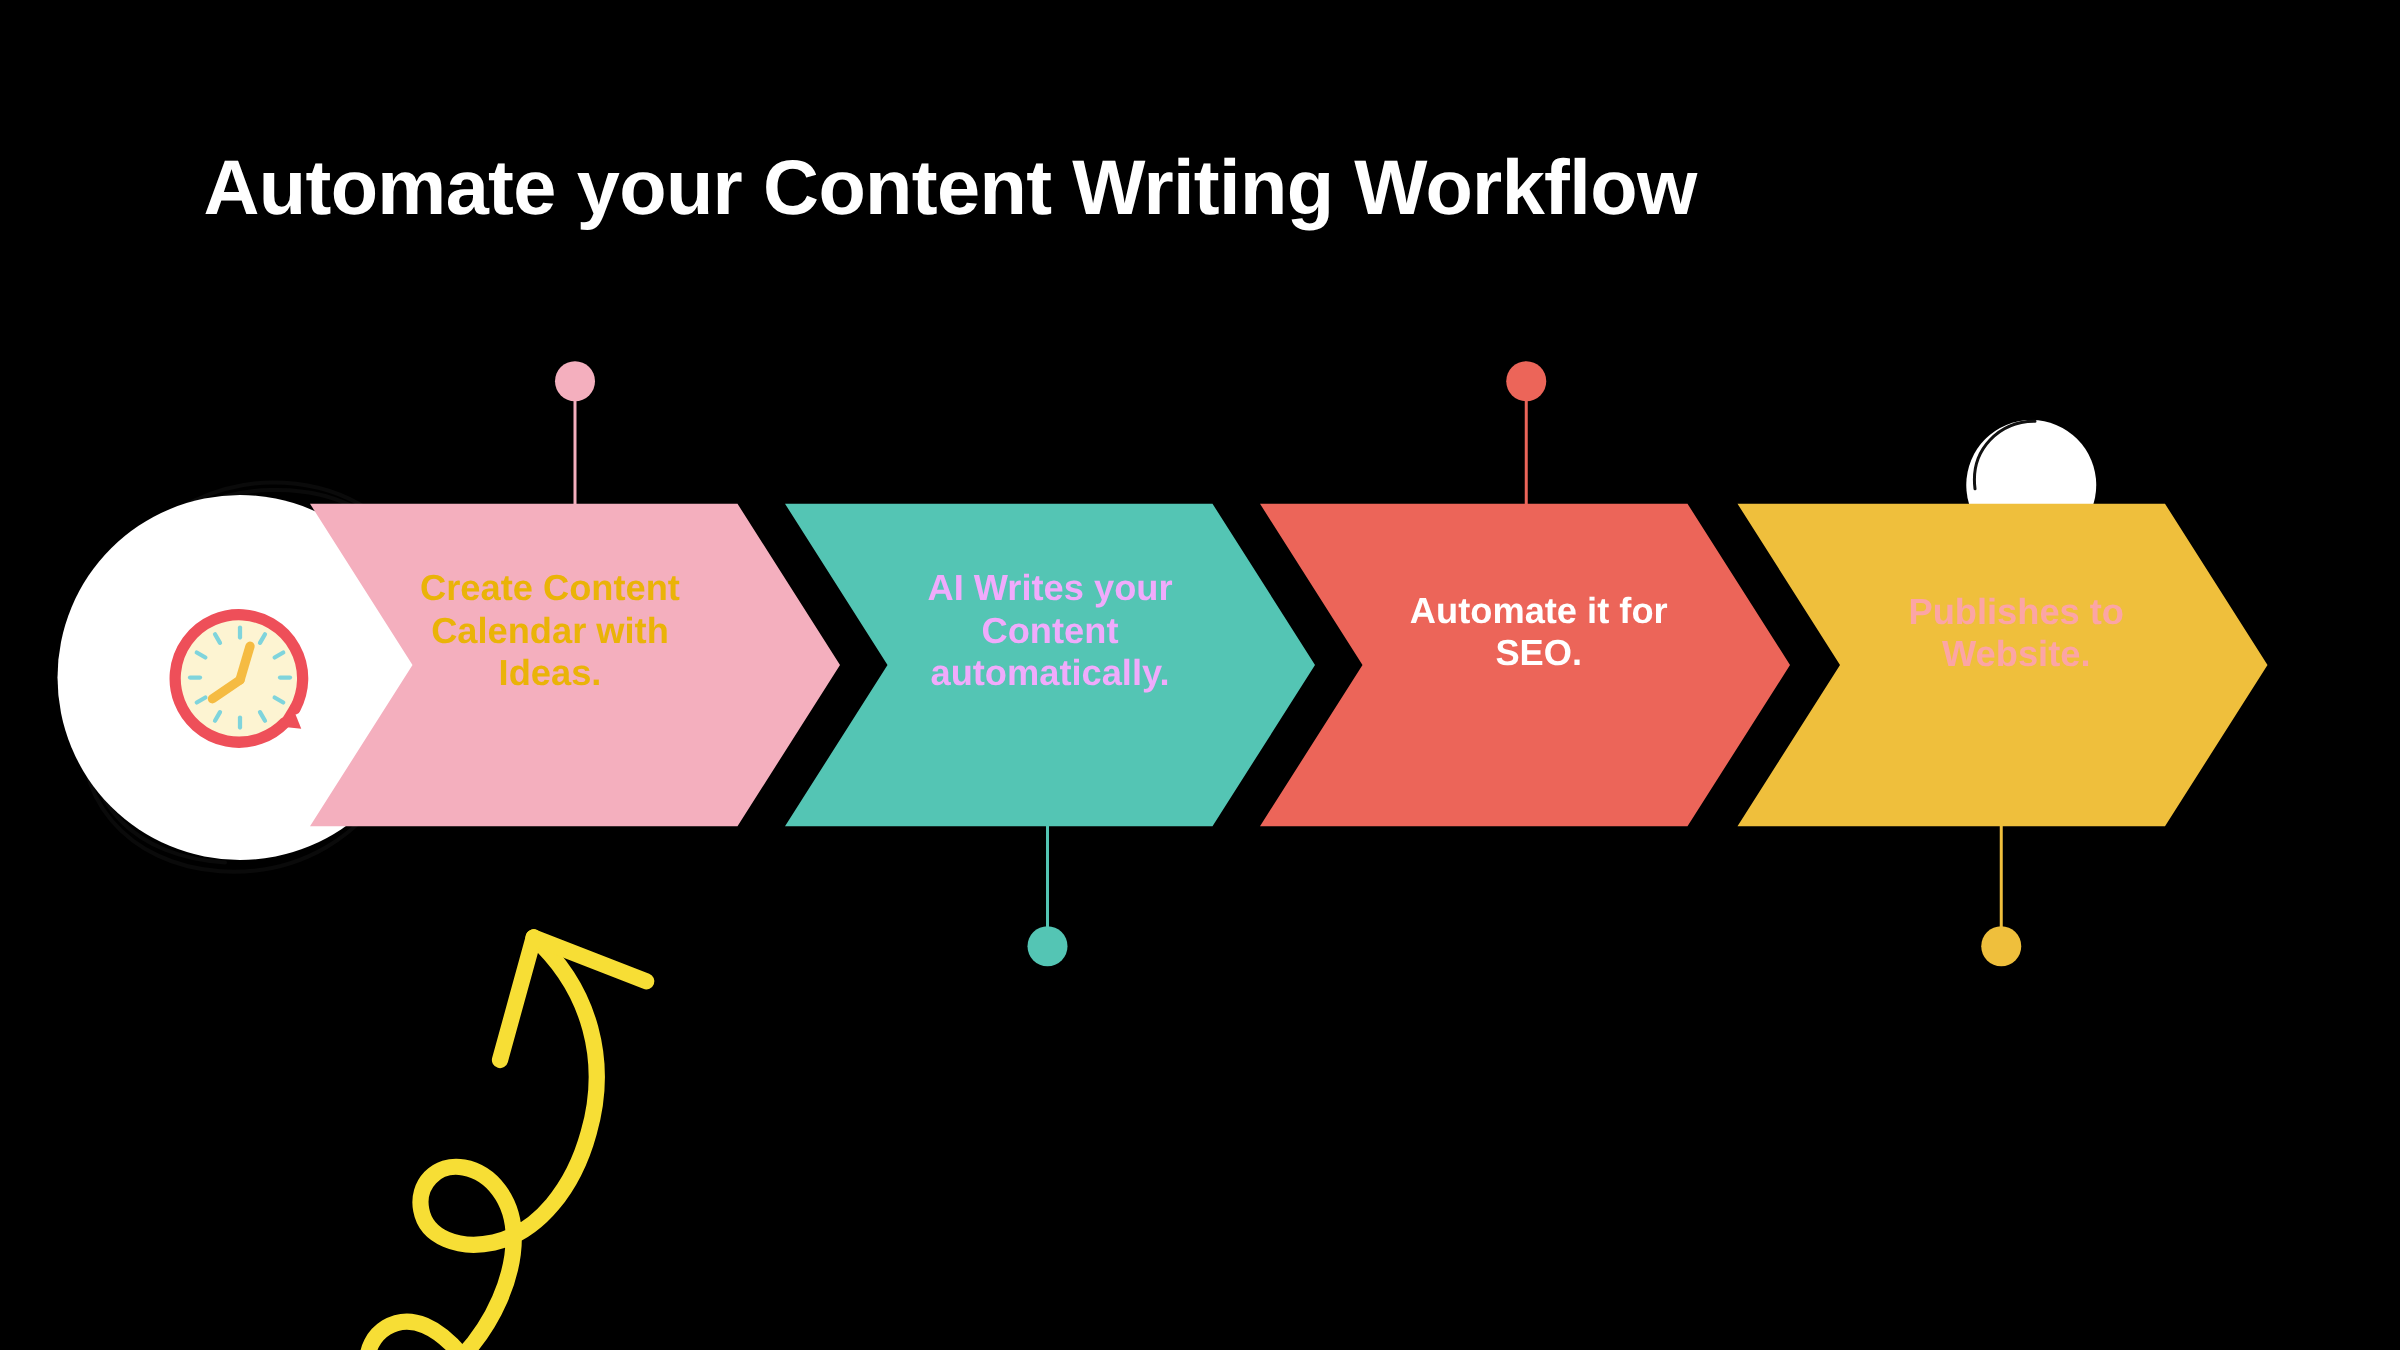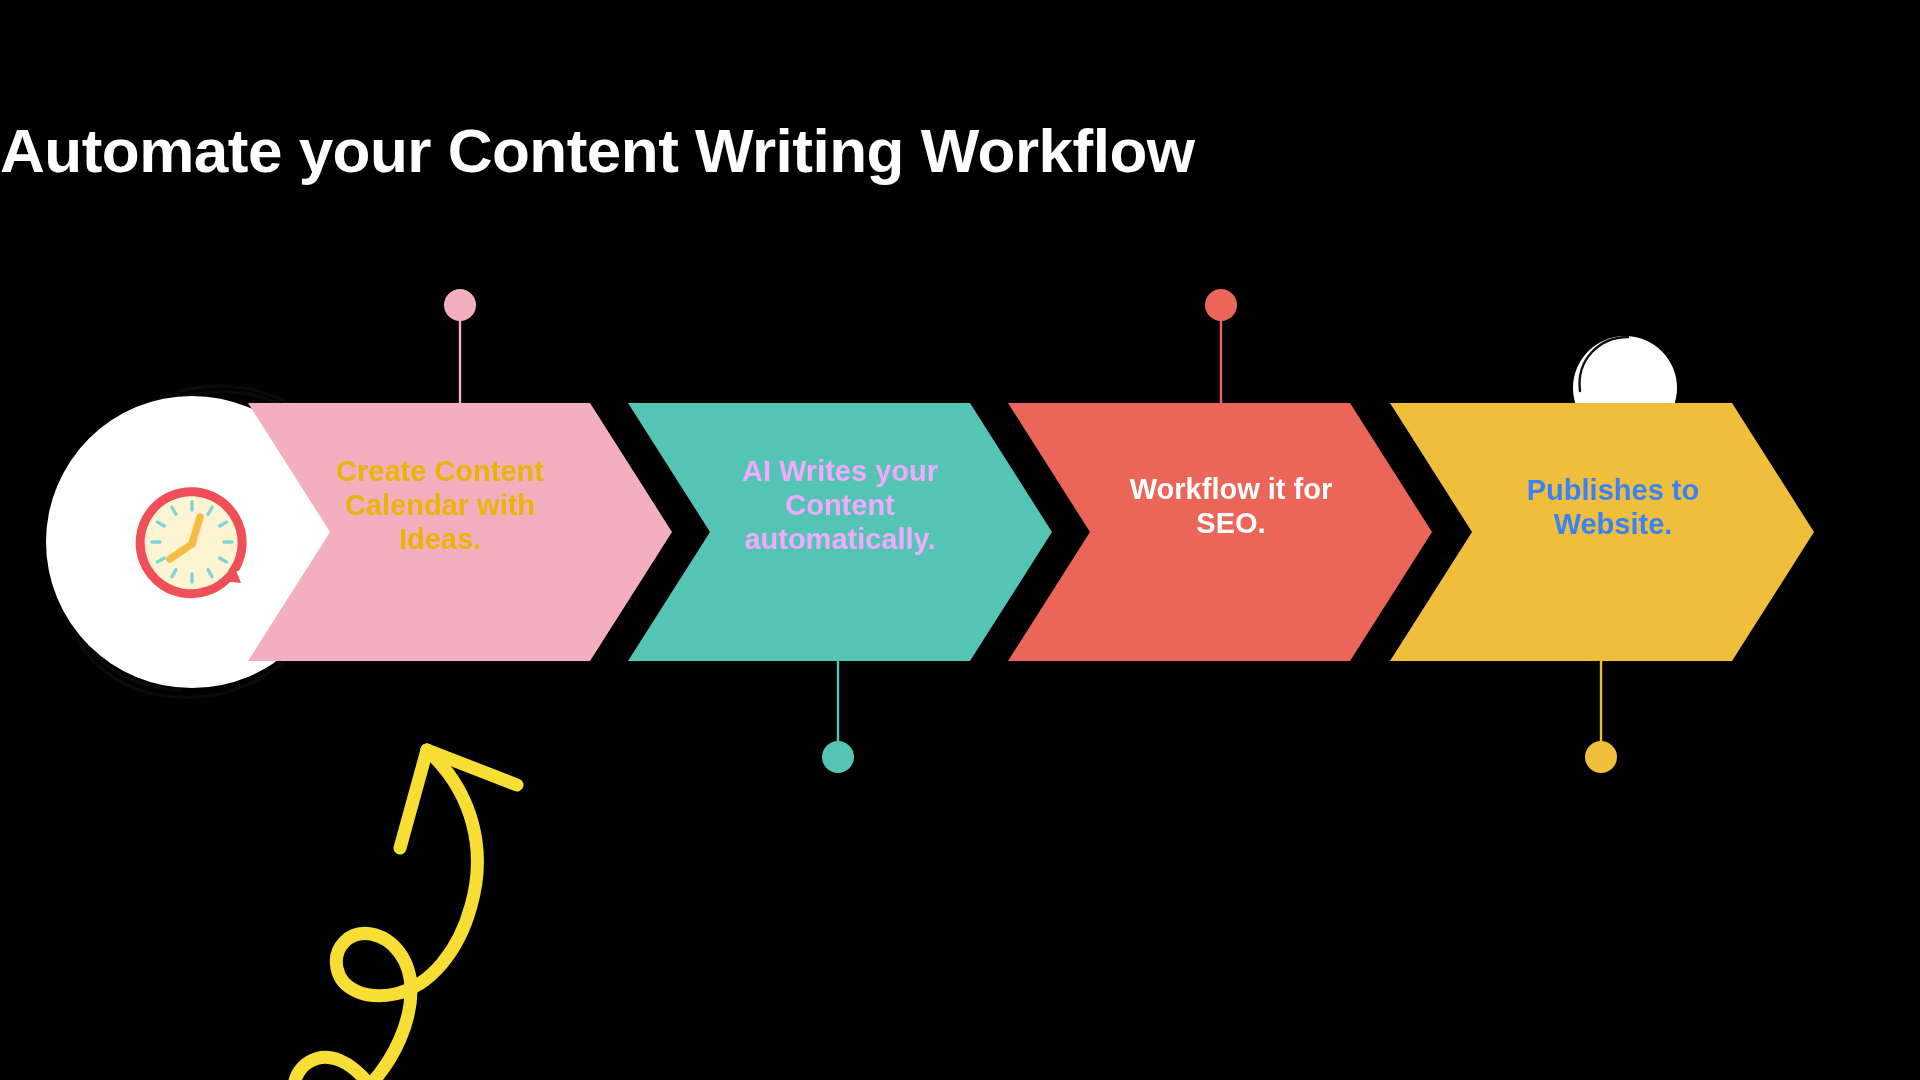--- a/index.html
+++ b/index.html
@@ -14,21 +14,21 @@
     position:relative;
     width:1920px; height:1080px;
     background:#000000;
   }
 
   
   #title {
     position:absolute;
     left:0; top:118px;
     width:1520px;
-    text-align:left;
+    text-align:center;
     color:#ffffff;
     font-size:62px;
     font-weight:bold;
     letter-spacing:-0.5px;
     line-height:1.05;
     white-space:nowrap;
   }
 
   
   #band {
@@ -159,23 +159,23 @@
       <polygon points="1390,403 1732,403 1814,532 1732,661 1390,661 1472,532" fill="#EFBF3C"></polygon>
     </svg>
   </div>
 
   <div class="step-label" id="label-0" style="color: #eab308;">Create Content
 Calendar with
 Ideas.</div>
   <div class="step-label" id="label-1" style="color: #f0abfc;">AI Writes your
 Content
 automatically.</div>
-  <div class="step-label" id="label-2" style="color: rgb(255, 255, 255);">Workflow it for
+  <div class="step-label" id="label-2" style="color: rgb(255, 255, 255);">Automate it for
 SEO.</div>
-  <div class="step-label" id="label-3" style="color: #3b82f6;">Publishes to
+  <div class="step-label" id="label-3" style="color: #fca5a5;">Publishes to
 Website.</div>
 
   <svg class="deco" style="left:255px; top:710px;" width="300" height="370" viewBox="0 0 300 370">
     <g fill="none" stroke="#F7DE35" stroke-width="13" stroke-linecap="round" stroke-linejoin="round">
 
       <path d="M115 375
                C 96 352, 74 340, 54 352
                C 33 365, 34 396, 58 404"></path>
       <path d="M115 375
                C 140 348, 156 312, 156 280

